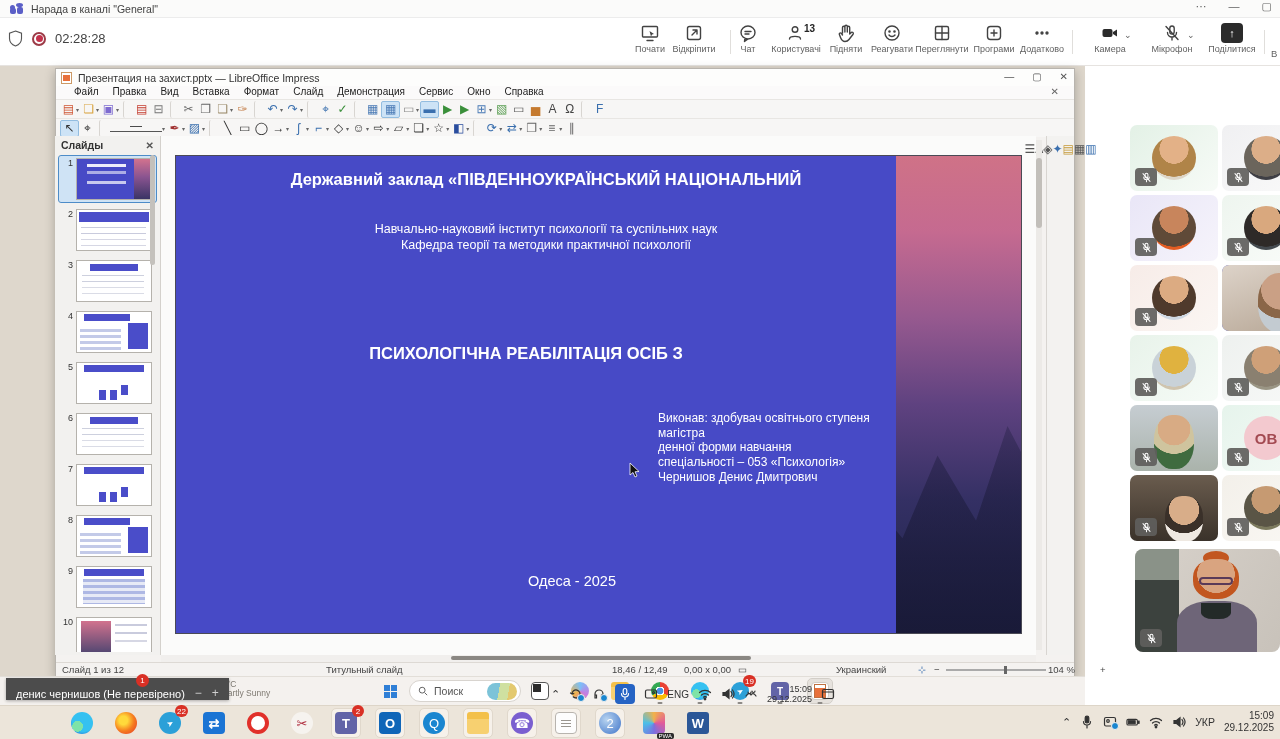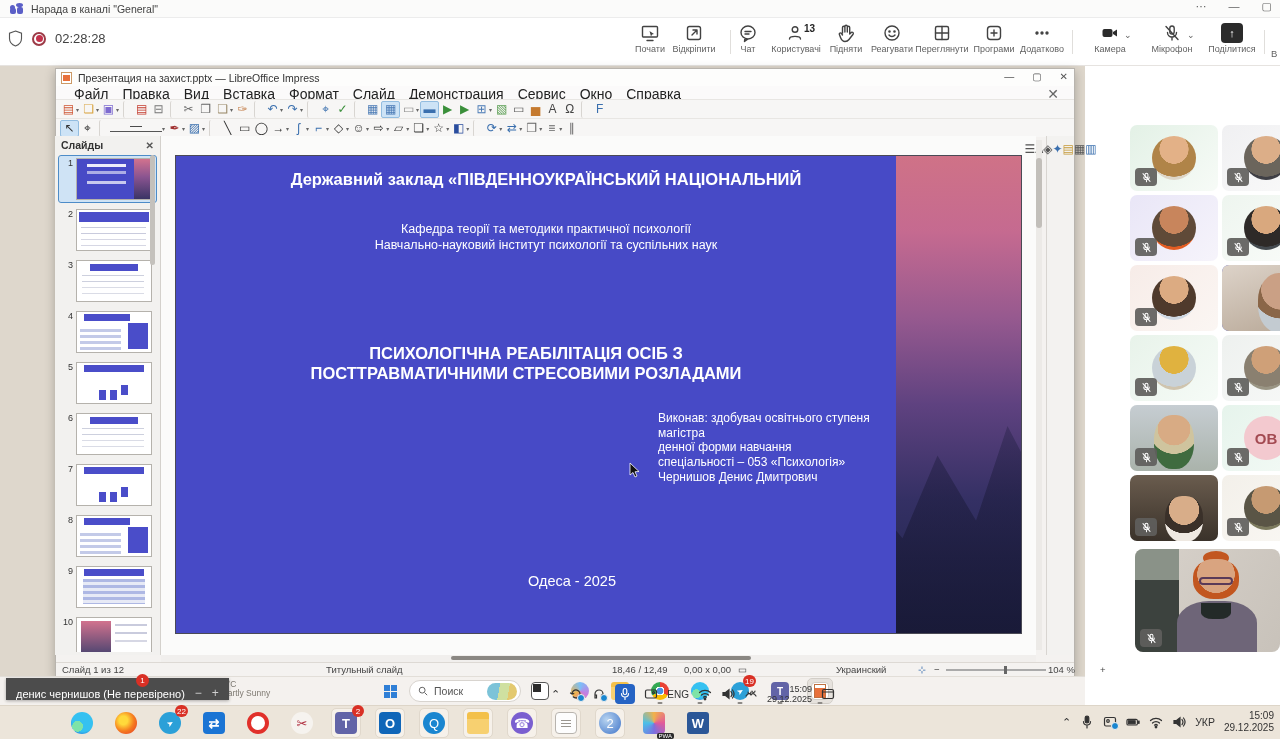--- a/index.html
+++ b/index.html
@@ -29,21 +29,21 @@
 .darkbtn{width:22px;height:20px;background:#2b2b2b;border-radius:4px;display:flex;align-items:center;justify-content:center;color:#fff;font-size:11px}
 .leave-part{position:absolute;left:1271px;top:30px;font-size:9.5px;color:#616161}
 
 .shared-bg{left:0;top:66px;width:1085px;height:639px;background:#ded7cc}
 
 .lo-win{left:55px;top:68px;width:1020px;height:608px;background:#f4f2f0;border:1px solid #b8b4ae;box-shadow:0 3px 10px rgba(0,0,0,.25)}
 .lo-titlebar{position:absolute;left:0;top:0;width:100%;height:17px;background:#fdfdfc;display:flex;align-items:center;gap:6px;padding-left:5px;font-size:10.5px;color:#333}
 .lo-doc-ic{width:11px;height:12px;background:#fff;border:1px solid #c96;position:relative}
 .lo-doc-ic::after{content:"";position:absolute;left:1px;top:2px;width:7px;height:6px;background:#e8703a}
 .lo-winbtns{position:absolute;right:6px;top:2px;display:flex;gap:18px;font-size:10px;color:#555}
-.lo-menubar{position:absolute;left:0;top:17px;width:100%;height:13px;background:#fbfafa;display:flex;gap:0;padding-left:4px;font-size:14px;color:#222}
+.lo-menubar{position:absolute;left:0;top:17px;width:100%;height:13px;background:#fbfafa;display:flex;gap:0;padding-left:4px;font-size:10px;color:#222}
 .lo-menubar span{padding:0 7px;cursor:pointer}
 .menu-close{position:absolute;right:8px;top:0;color:#666}
 .lo-tb{position:absolute;left:0;width:100%;height:19px;background:#f7f6f5;border-top:1px solid #e8e6e3;display:flex;align-items:center;padding-left:4px}
 .tbi{display:flex;align-items:center;height:17px;padding:0 1px;border-radius:2px;cursor:pointer}
 .tbi .g{width:15px;text-align:center;font-size:12px;line-height:15px}
 .tbi .dd{font-size:6px;color:#666;margin-left:0px}
 .tbi.on{background:#cde3f6;border:1px solid #93bde0}
 .tbi.sep{width:7px;height:17px;border-left:1px solid #d8d5d1;margin:0 3px;padding:0}
 .tbi.wide .g{width:52px;border-bottom:1px solid #555;height:8px;line-height:4px}
 
@@ -576,26 +576,25 @@
   </div>
   <div class="abs panel-scroll"></div>
 
   <div class="abs canvas"></div>
   <div class="abs slide">
     <div class="slide-photo"></div>
     <div class="s-org">
       <div>Державний заклад «ПІВДЕННОУКРАЇНСЬКИЙ НАЦІОНАЛЬНИЙ</div>
     </div>
     <div class="s-sub">
-      <div>Кафедра теорії та методики практичної психології</div>
-        <div>Навчально-науковий інститут психології та суспільних наук</div>
+      <div>Навчально-науковий інститут психології та суспільних наук</div>
+        <div>Кафедра теорії та методики практичної психології</div>
     </div>
     <div class="s-title">
       <div>ПСИХОЛОГІЧНА РЕАБІЛІТАЦІЯ ОСІБ З</div>
-        <div>ПОСТТРАВМАТИЧНИМИ СТРЕСОВИМИ РОЗЛАДАМИ</div>
     </div>
     <div class="s-auth">
         <div>Виконав: здобувач освітнього ступеня</div>
         <div>магістра</div>
         <div>денної форми навчання</div>
         <div>спеціальності – 053 «Психологія»</div>
         <div>Чернишов Денис Дмитрович</div>
       </div>
     <div class="s-city">Одеса - 2025</div>
   </div>

